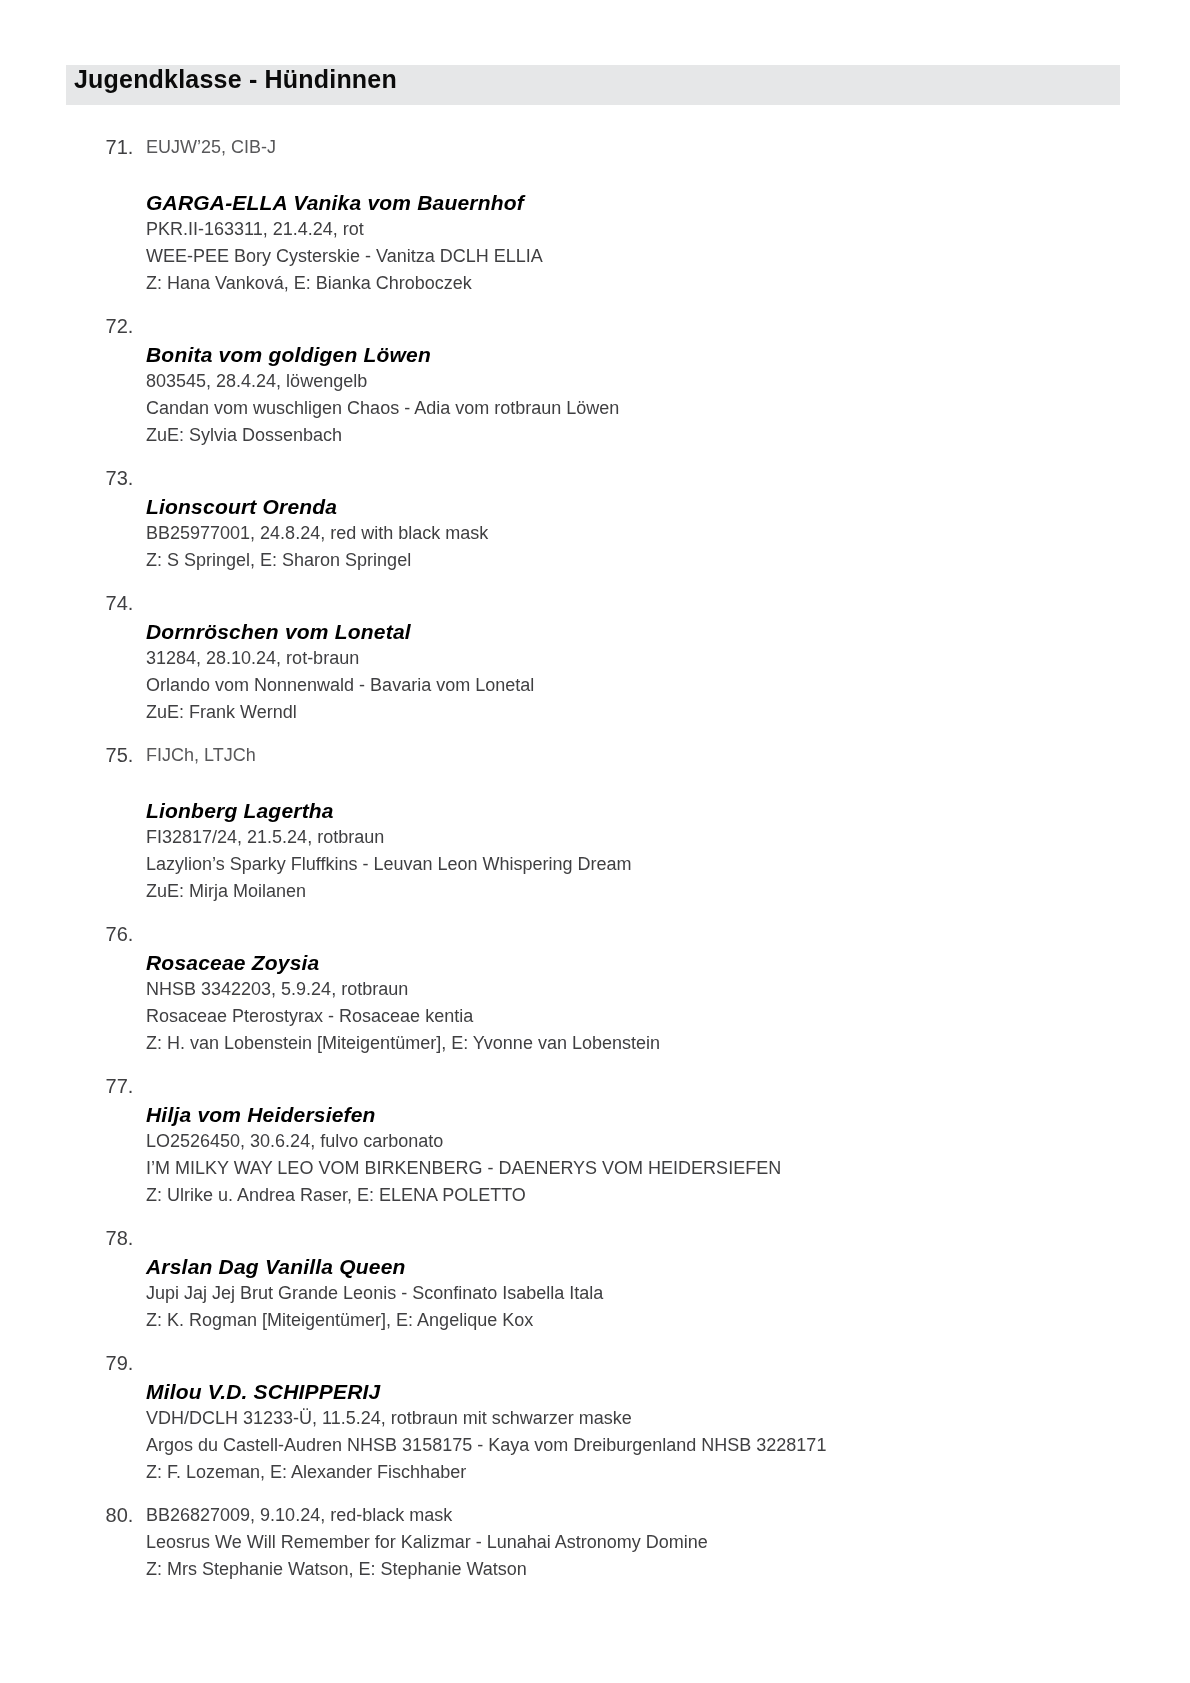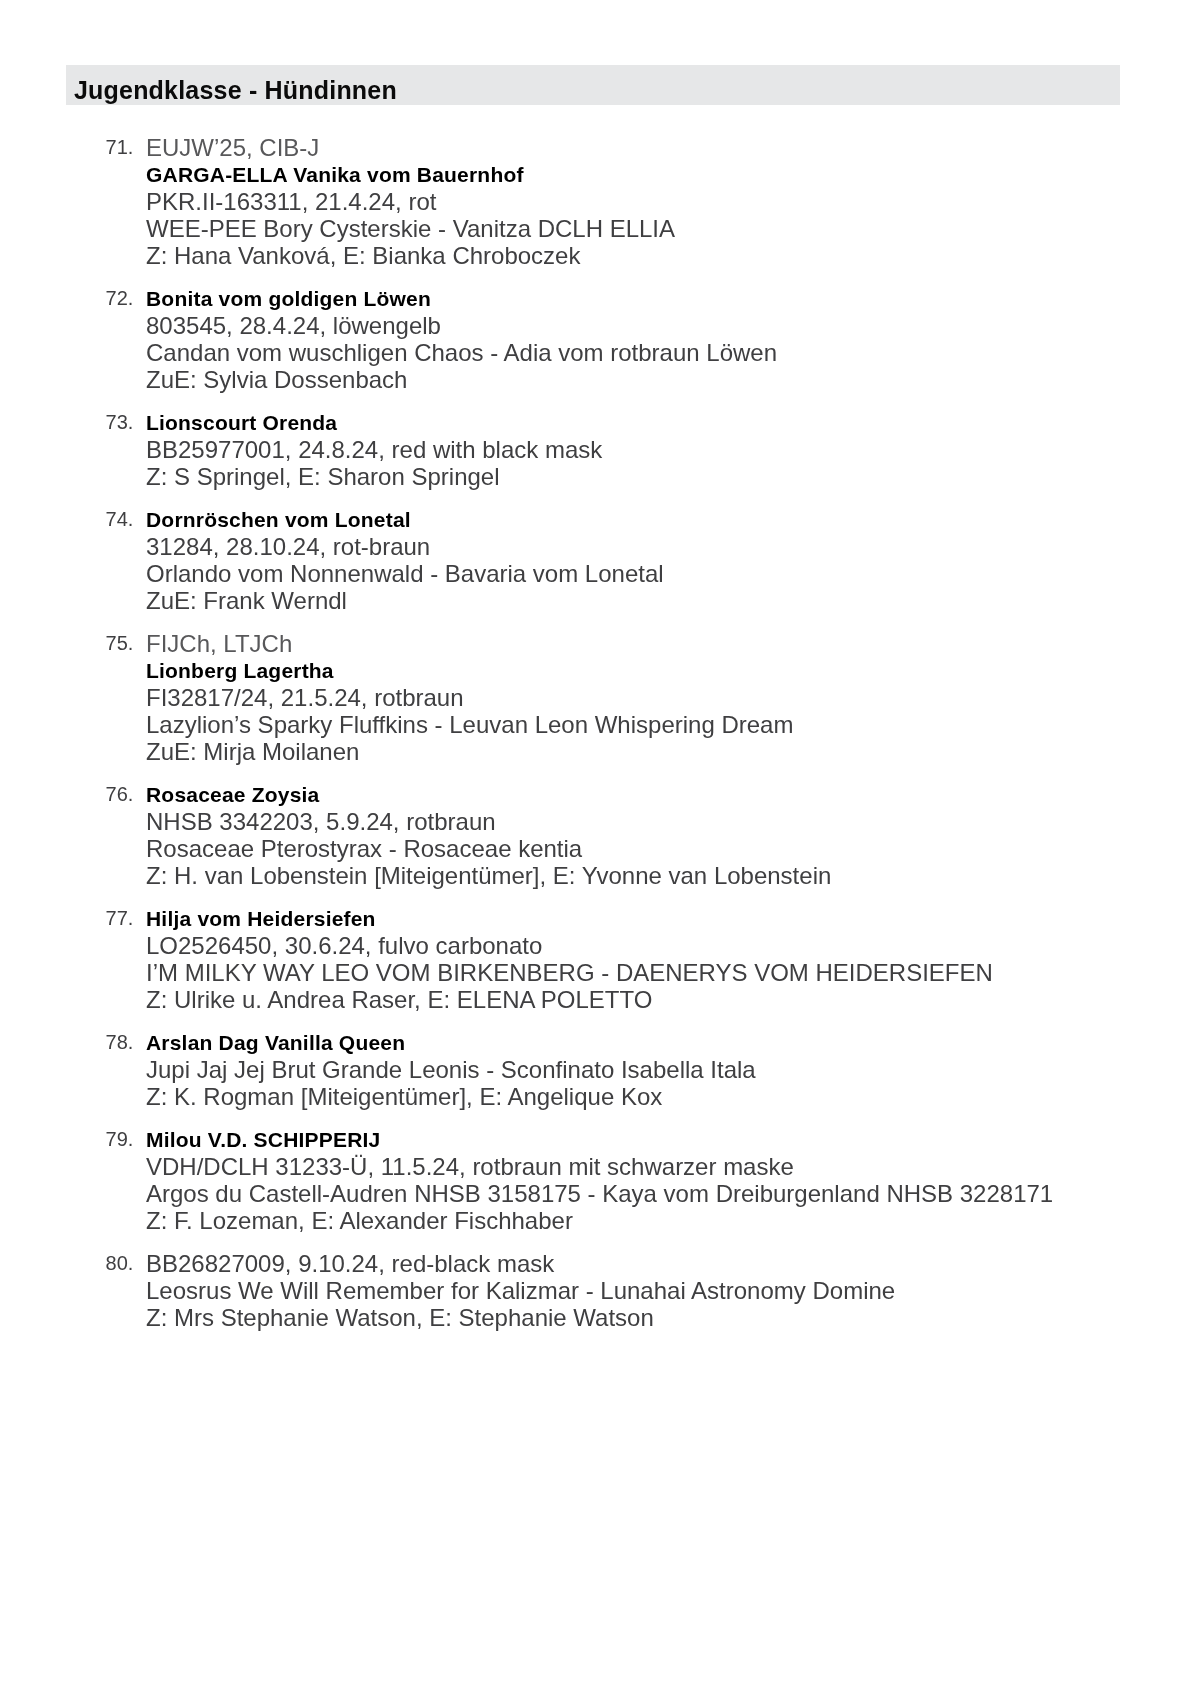--- a/index.html
+++ b/index.html
@@ -22,21 +22,21 @@
     overflow: hidden;
   }
   .section-header {
     position: absolute;
     left: 66px;
     top: 65px;
     width: 1054px;
     height: 40px;
     background: var(--header-bg);
     display: flex;
-    align-items: flex-end;
+    align-items: flex-start;
     padding-left: 8px;
   }
   .section-header .title {
     font-size: 25px;
     font-weight: 700;
     color: #0b0b0b;
     letter-spacing: 0.2px;
   }
   .entries {
     position: absolute;
@@ -53,33 +53,35 @@
     flex: 0 0 53px;
     font-size: 20px;
     line-height: 27px;
     color: var(--body-text);
     text-align: center;
   }
   .entry-body {
     flex: 1 1 auto;
   }
   .entry-body div {
-    font-size: 24px;
+    font-size: 18px;
     line-height: 27px;
     color: var(--body-text);
     white-space: nowrap;
   }
   .entry-body .titles {
     color: var(--titles-text);
   }
   .entry-body .name {
     font-size: 21px;
     font-weight: 700;
+    font-style: italic;
     color: var(--name-text);
     letter-spacing: 0.2px;
+    margin-top: 28px;
   }
 </style>
 </head>
 <body>
 
 <div class="page">
   <div class="section-header">
     <span class="title">Jugendklasse - Hündinnen</span>
   </div>
   <div class="entries" id="entries">

